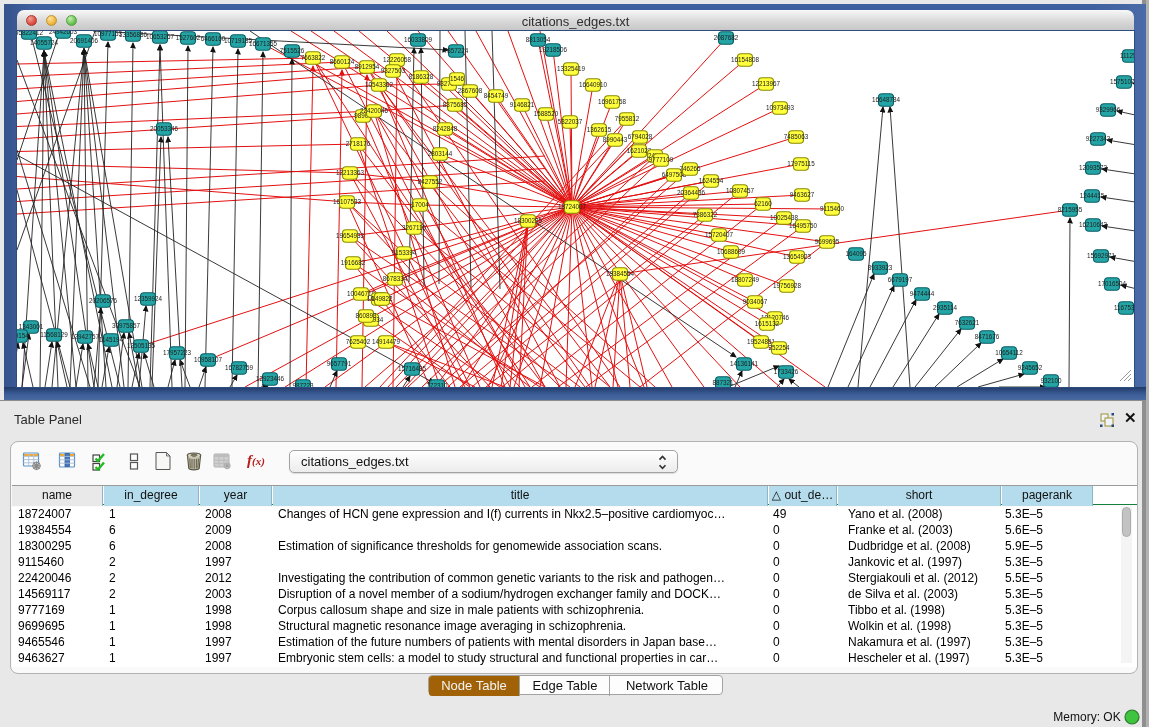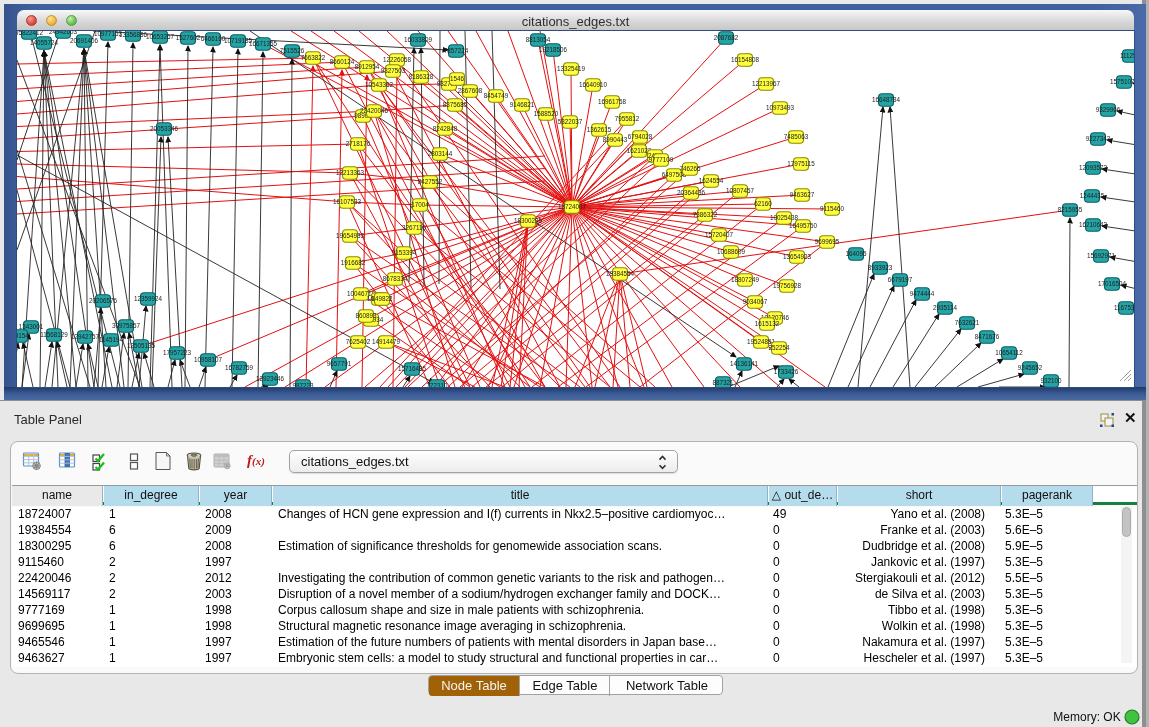--- a/index.html
+++ b/index.html
@@ -15,29 +15,29 @@
 #canvas { left:17px; top:31px; width:1117px; height:356px; background:#fff; overflow:hidden; box-shadow:0 0 0 1px #2e4c80; }
 
 #panel { left:0; top:400px; width:1142px; height:327px; background:#e8e8e8; border-top:1px solid #8c8c8c; }
 #ptitle { position:absolute; left:14px; top:11px; font-size:13px; color:#2a2a2a; }
 #pclose { position:absolute; left:1124px; top:8px; font-size:15px; font-weight:bold; color:#111; }
 #container { position:absolute; left:10px; top:40px; width:1128px; height:233px; background:#fafafa;
   border:1px solid #b2b2b2; border-radius:8px; }
 #dropdown { position:absolute; left:289px; top:50px; width:389px; height:23px; border:1px solid #a3a3a3;
   border-radius:5px; background:linear-gradient(#fff,#ececec); font-size:13px; color:#111; line-height:22px; padding-left:11px; box-shadow:0 1px 1px rgba(0,0,0,.12); }
 
-#thead { position:absolute; left:12px; top:485px; width:1125px; height:20px; background:#fff; border-top:1px solid #9a9a9a; border-bottom:3px solid #15803d; }
+#thead { position:absolute; left:12px; top:485px; width:1125px; height:20px; background:#fff; border-top:1px solid #9a9a9a; border-bottom:1px solid #15803d; }
 .hc { position:absolute; top:0; height:20px; background:#b5dcec; border-right:1px solid #8fb6c6; font-size:12px;
   color:#111; text-align:center; line-height:19px; }
 #tbody { position:absolute; left:12px; top:507px; width:1125px; height:160px; background:#fff; }
 .trow { position:absolute; left:0; width:1125px; height:16px; font-size:12px; color:#000; line-height:15px; }
 .trow span { position:absolute; white-space:nowrap; overflow:hidden; }
 .c0 { left:6px; width:88px; } .c1 { left:97px; width:88px; } .c2 { left:193px; width:70px; }
 .c3 { left:266px; width:488px; } .c4 { left:761px; width:64px; }
-.c5 { left:809px; width:164px;text-align:right; } .c6 { left:993px; width:88px; }
+.c5 { left:836px; width:164px; } .c6 { left:993px; width:88px; }
 
 #sbar { position:absolute; left:1121px; top:506px; width:11px; height:157px; background:#f4f4f4; }
 #sthumb { position:absolute; left:1122px; top:507px; width:9px; height:30px; background:#c3c3c3; border:1px solid #ababab; border-radius:5px; }
 
 #tabs { position:absolute; left:428px; top:675px; width:295px; height:20px; border:1px solid #a2a2a2; border-radius:4px; background:#fdfdfd; font-size:13px; }
 .tab { position:absolute; top:0; height:20px; line-height:19px; text-align:center; color:#111; }
 #tab1 { left:0; width:91px; background:#a16207; color:#f4f4f4; border-radius:3px 0 0 3px; border-right:1px solid #a2a2a2; }
 #tab2 { left:92px; width:89px; border-right:1px solid #a2a2a2; }
 #tab3 { left:182px; width:112px; }
 #mem { position:absolute; right:9px; top:709px; font-size:12px; color:#111; }

